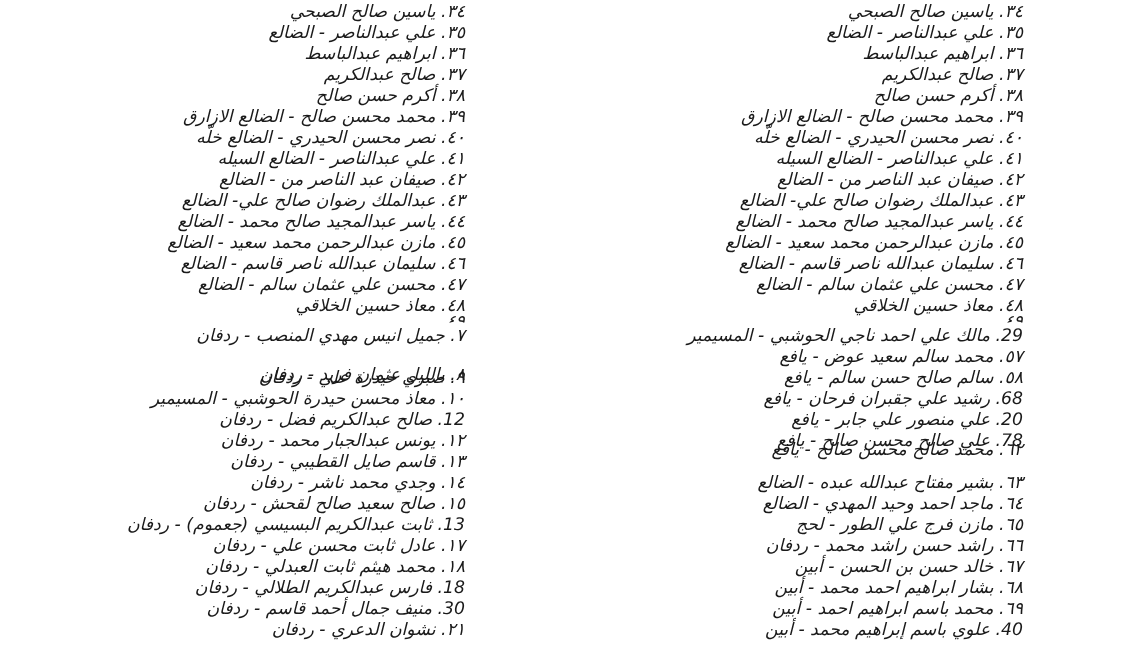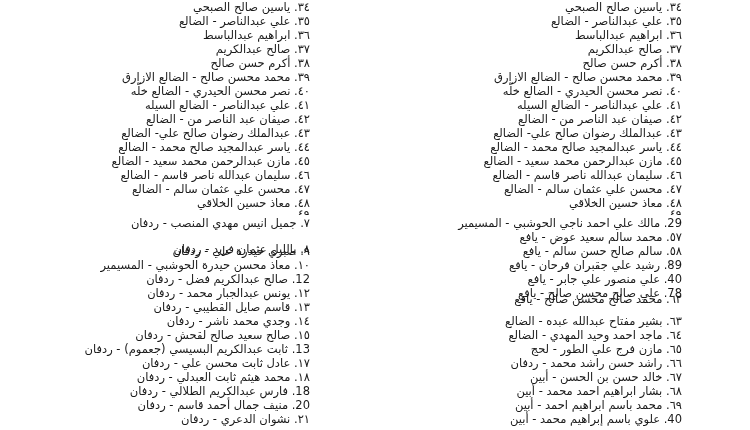--- a/index.html
+++ b/index.html
@@ -1,18 +1,18 @@
 <!DOCTYPE html>
 <html><head>
   <meta charset="utf-8">
   <style>
     html, body { margin:0; padding:0; background:#ffffff; }
     body { width:750px; height:430px; overflow:hidden; position:relative;
            font-family:"DejaVu Sans", sans-serif; color:#1a1a1a; }
-    .half { position:absolute; top:0; width:375px; height:430px; overflow:hidden; }
+    .half { position:absolute; top:0; width:375px; height:430px; overflow:hidden;font-style:italic; }
     .half.left { left:0; }
     .half.right { left:375px; }
     .block { position:absolute; right:0; width:375px; }
     .line { position:absolute; white-space:nowrap; direction:rtl; text-align:right;
             font-size:11.5px; line-height:14px; height:14px; }
     .left .line { right:65px; }
     .right .line { right:68px; }
     .clip-mid { position:absolute; left:0; width:375px; height:6px; overflow:hidden; }
   </style>
 </head>
@@ -46,21 +46,21 @@
     <div class="line" style="top:258px">١٠. معاذ محسن حيدرة الحوشبي - المسيمير</div>
     <div class="line" style="top:272px">12. صالح عبدالكريم فضل - ردفان</div>
     <div class="line" style="top:286px">١٢. يونس عبدالجبار محمد - ردفان</div>
     <div class="line" style="top:300px">١٣. قاسم صايل القطيبي - ردفان</div>
     <div class="line" style="top:314px">١٤. وجدي محمد ناشر - ردفان</div>
     <div class="line" style="top:328px">١٥. صالح سعيد صالح لقحش - ردفان</div>
     <div class="line" style="top:342px">13. ثابت عبدالكريم البسيسي (جعموم) - ردفان</div>
     <div class="line" style="top:356px">١٧. عادل ثابت محسن علي - ردفان</div>
     <div class="line" style="top:370px">١٨. محمد هيثم ثابت العبدلي - ردفان</div>
     <div class="line" style="top:384px">18. فارس عبدالكريم الطلالي - ردفان</div>
-    <div class="line" style="top:398px">20. منيف جمال أحمد قاسم - ردفان</div>
+    <div class="line" style="top:398px">30. منيف جمال أحمد قاسم - ردفان</div>
     <div class="line" style="top:412px">٢١. نشوان الدعري - ردفان</div>
   </div>
 </div>
 
 <div class="half right">
   <div class="block">
     <div class="line" style="top:0px">٣٤. ياسين صالح الصبحي</div>
     <div class="line" style="top:14px">٣٥. علي عبدالناصر - الضالع</div>
     <div class="line" style="top:28px">٣٦. ابراهيم عبدالباسط</div>
     <div class="line" style="top:42px">٣٧. صالح عبدالكريم</div>
@@ -76,22 +76,22 @@
     <div class="line" style="top:182px">٤٧. محسن علي عثمان سالم - الضالع</div>
     <div class="line" style="top:196px">٤٨. معاذ حسين الخلاقي</div>
   </div>
   <div class="clip-mid" style="top:209px">
     <div class="line" style="top:-2px;right:68px">٤٩. ...</div>
   </div>
   <div class="block">
     <div class="line" style="top:216px">29. مالك علي احمد ناجي الحوشبي - المسيمير</div>
     <div class="line" style="top:230px">٥٧. محمد سالم سعيد عوض - يافع</div>
     <div class="line" style="top:244px">٥٨. سالم صالح حسن سالم - يافع</div>
-    <div class="line" style="top:258px">89. رشيد علي جقبران فرحان - يافع</div>
-    <div class="line" style="top:272px">40. علي منصور علي جابر - يافع</div>
+    <div class="line" style="top:258px">68. رشيد علي جقبران فرحان - يافع</div>
+    <div class="line" style="top:272px">20. علي منصور علي جابر - يافع</div>
     <div class="line" style="top:286px">78. علي صالح محسن صالح - يافع</div>
     <div class="line" style="top:292px">٦٢. محمد صالح محسن صالح - يافع</div>
     <div class="line" style="top:314px">٦٣. بشير مفتاح عبدالله عبده - الضالع</div>
     <div class="line" style="top:328px">٦٤. ماجد احمد وحيد المهدي - الضالع</div>
     <div class="line" style="top:342px">٦٥. مازن فرج علي الطور - لحج</div>
     <div class="line" style="top:356px">٦٦. راشد حسن راشد محمد - ردفان</div>
     <div class="line" style="top:370px">٦٧. خالد حسن بن الحسن - أبين</div>
     <div class="line" style="top:384px">٦٨. بشار ابراهيم احمد محمد - أبين</div>
     <div class="line" style="top:398px">٦٩. محمد باسم ابراهيم احمد - أبين</div>
     <div class="line" style="top:412px">40. علوي باسم إبراهيم محمد - أبين</div>

